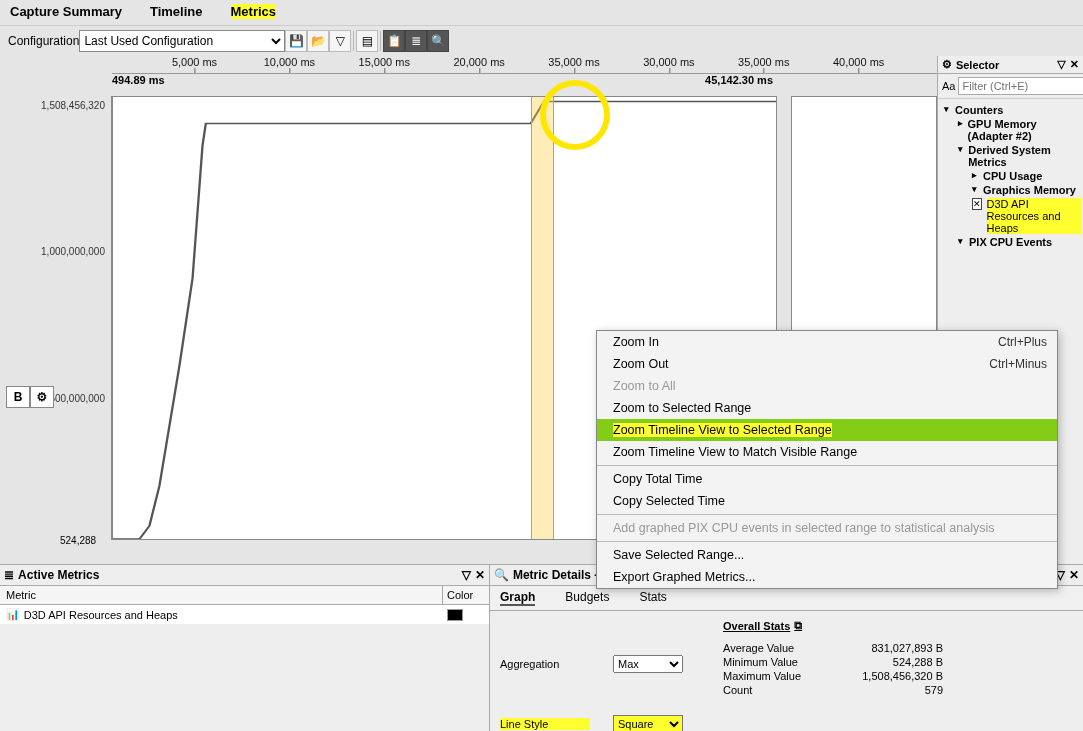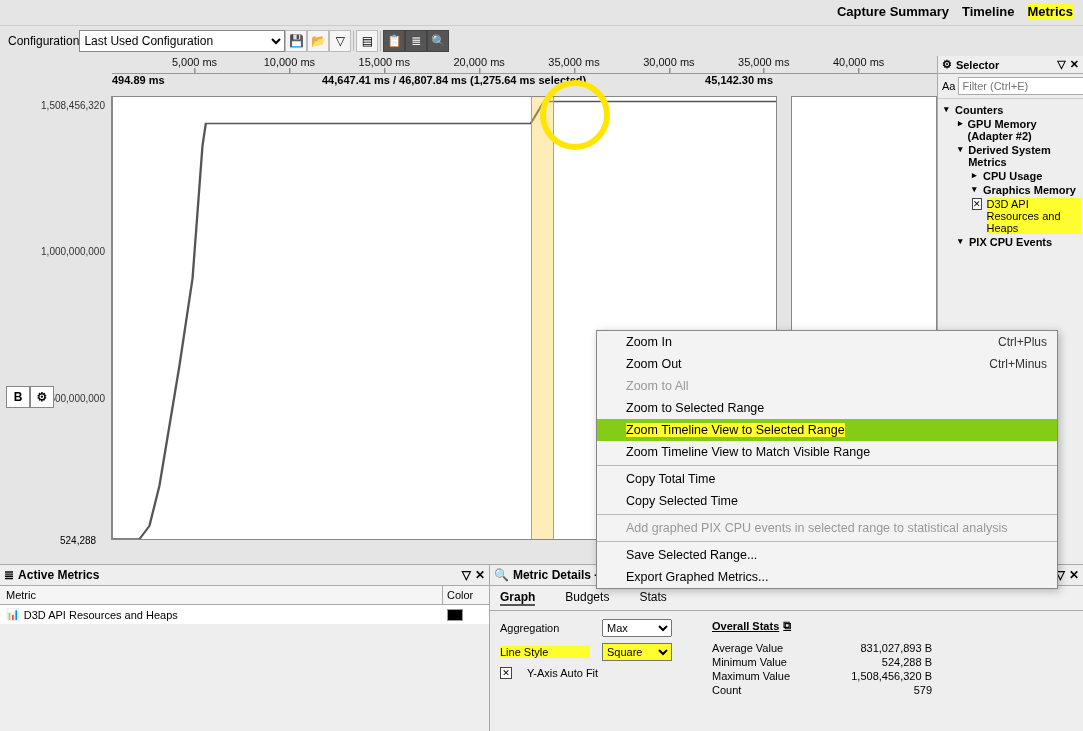--- a/index.html
+++ b/index.html
@@ -9,26 +9,25 @@
     font-size: 12px;
     background: #e5e5e5;
     color: #000;
     width: 1083px;
     height: 731px;
     overflow: hidden;
     position: relative;
   }
   .top-tabs {
     display: flex;
-    gap: 13px;
+    gap: 28px;
     padding: 4px 10px 6px 10px;
     font-size: 13px;
     font-weight: 600;
     border-bottom: 1px solid #ccc;
-    justify-content: flex-end;
   }
   .top-tabs .tab { cursor: pointer; }
   .hl { background: #ffff30; }
   .toolbar-row {
     display: flex;
     align-items: center;
     padding: 4px 8px;
     border-bottom: 1px solid #ccc;
   }
   .toolbar-row select {
@@ -181,21 +180,21 @@
   .am-row .c2{ width:46px; padding:3px 4px;}
   .swatch { width:16px; height:12px; background:#000; border:1px solid #999;}
   .metric-details { flex:1; display:flex; flex-direction:column;}
   .md-tabs { display:flex; gap:30px; padding:4px 10px; font-size:12px; border-bottom:1px solid #aaa; background:#f0f0f0;}
   .md-tabs .t{ cursor:pointer; }
   .md-tabs .t.active{ font-weight:600; border-bottom:2px solid #555;}
   .md-body {
     flex:1; padding:8px 10px; display:flex; gap:40px; background:#eee; font-size:11px;
   }
   .md-col { display:flex; flex-direction:column; gap:6px; }
-  .md-row { display:flex; align-items:center; gap:12px; }
+  .md-row { display:flex; align-items:center; gap:23px;margin-top:36px; }
   .md-row label{ width:90px; }
   .md-row select{ width:70px; height:18px; font-size:11px; }
   .stats-title{font-weight:600; text-decoration:underline; margin-bottom:4px; display:flex; align-items:center; gap:4px;}
   .stats-grid{ display:grid; grid-template-columns:110px 110px; row-gap:2px; font-size:11px;}
   .stats-grid .v{text-align:right;}
   .hl-field{background:#ffff30;}
   .context-menu {
     position:absolute;
     left:596px; top:330px;
     width:462px;
@@ -203,21 +202,21 @@
     border:1px solid #888;
     box-shadow:2px 2px 8px rgba(0,0,0,0.25);
     font-size:12.5px;
     z-index:100;
   }
   .context-menu .mi {
     display:flex; align-items:center;
     padding:4px 10px 4px 16px;
     cursor:pointer;
   }
-  .context-menu .mi .lbl{flex:1;margin-left:13px;}
+  .context-menu .mi .lbl{flex:1;}
   .context-menu .mi .sc{color:#333; font-size:12px;}
   .context-menu .mi.dis{ color:#999; cursor:default;}
   .context-menu .mi.hl-mi{ background:#84cc16; }
   .context-menu .mi.hl-mi .lbl span{ background:#ffff30; }
   .context-menu hr{ border:none; border-top:1px solid #bbb; margin:2px 0;}
   .copy-icon{font-size:11px;}
 </style>
 </head>
 <body>
 
@@ -250,21 +249,20 @@
     <div class="tick" style="left:21.5%">10,000 ms</div>
     <div class="tick" style="left:33%">15,000 ms</div>
     <div class="tick" style="left:44.5%">20,000 ms</div>
     <div class="tick" style="left:56%">35,000 ms</div>
     <div class="tick" style="left:67.5%">30,000 ms</div>
     <div class="tick" style="left:79%">35,000 ms</div>
     <div class="tick" style="left:90.5%">40,000 ms</div>
   </div>
   <div class="ruler2">
     <span class="lbl" style="left:112px">494.89 ms</span>
-    <span class="lbl" style="left:322px">44,647.41 ms / 46,807.84 ms (1,275.64 ms selected)</span>
     <span class="lbl" style="right:164px">45,142.30 ms</span>
   </div>
   <span class="hist-title">Histogram</span>
 
   <div class="yaxis">
     <span class="yl" style="top:2%">1,508,456,320</span>
     <span class="yl" style="top:35%">1,000,000,000</span>
     <span class="yl" style="top:68%">500,000,000</span>
   </div>
   <span class="ylabel-bot">524,288</span>

